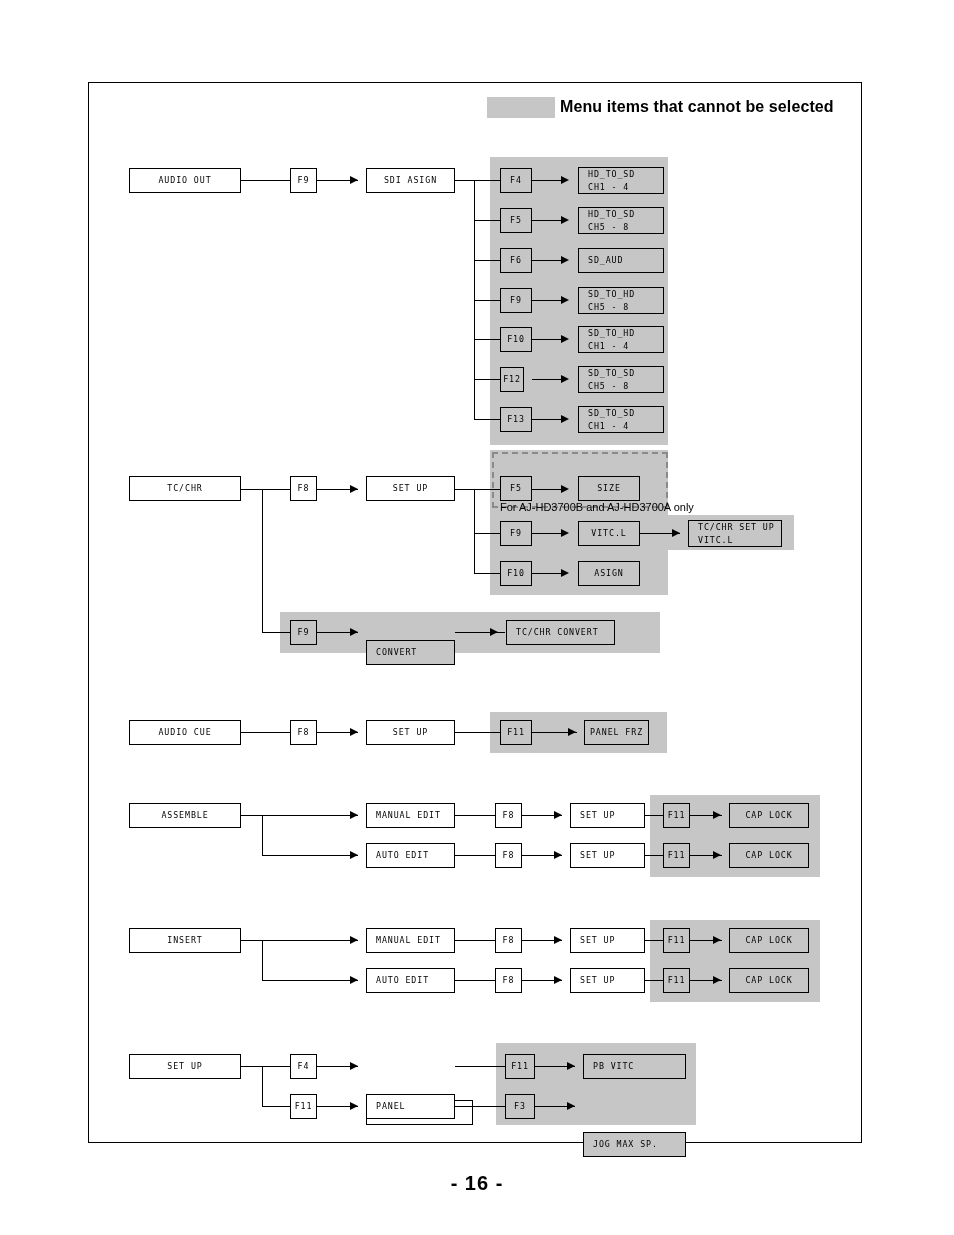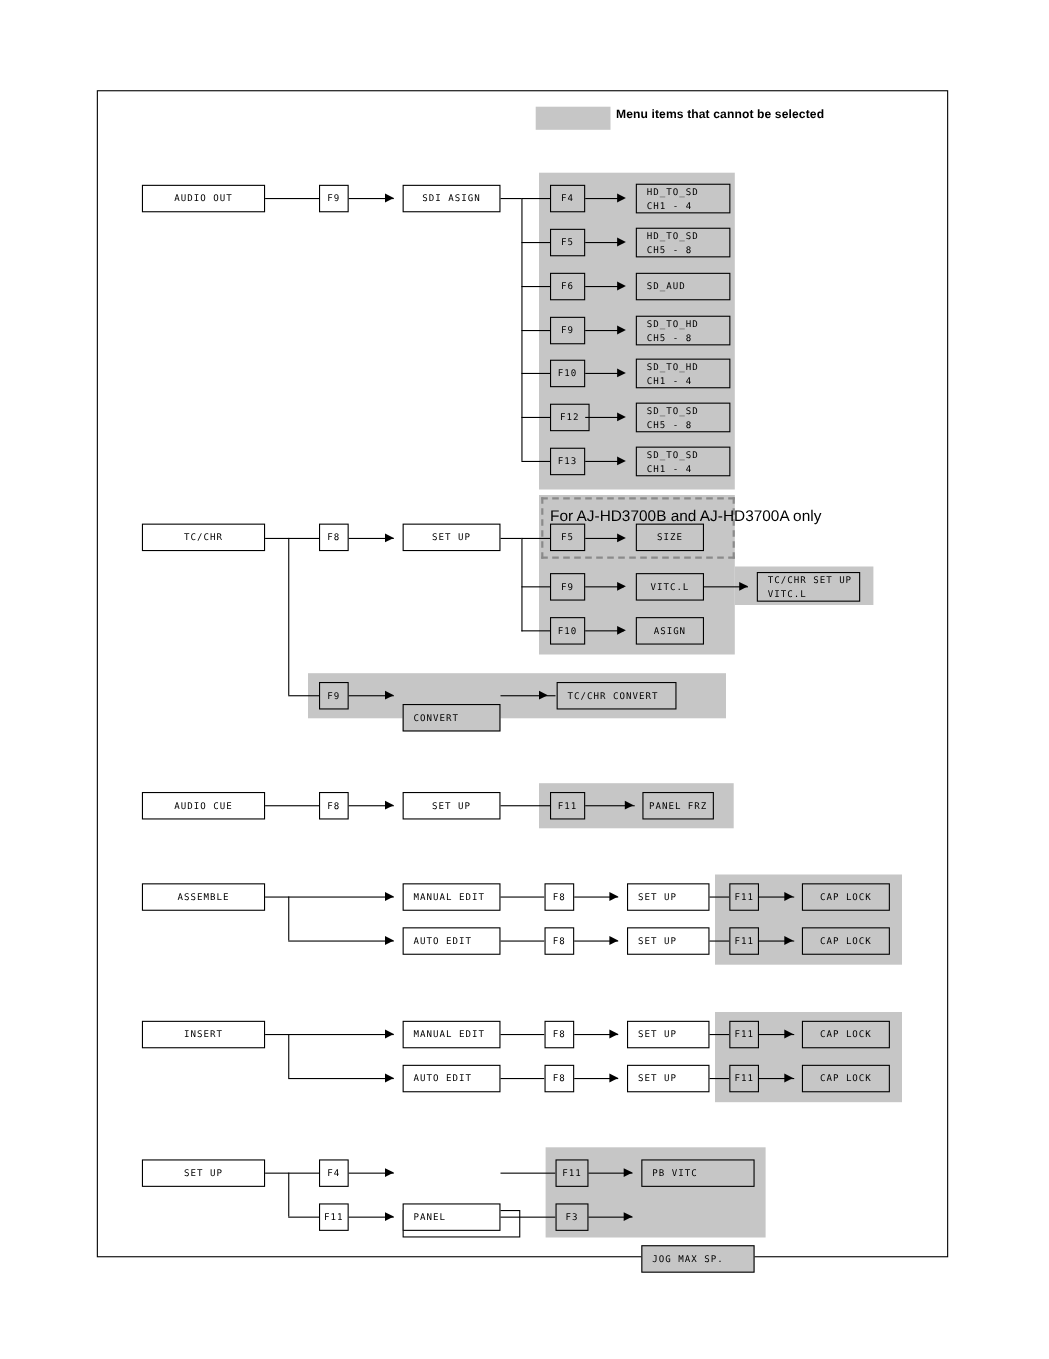--- a/index.html
+++ b/index.html
@@ -21,38 +21,38 @@
   }
 
   
   .legend-swatch{
     position:absolute;left:487px;top:97px;width:68px;height:21px;
     background:#c6c6c6;
   }
   .legend-text{
     position:absolute;left:560px;top:98px;
     font-family:"Liberation Sans", sans-serif;
-    font-size:11px;font-weight:bold;color:#000;
+    font-size:16px;font-weight:bold;color:#000;
     white-space:nowrap;letter-spacing:.1px;
   }
 
   
   .gpanel{position:absolute;background:#c6c6c6;}
 
   
   .dashbox{
     position:absolute;
     border:2px dashed #8a8a8a;
     box-sizing:border-box;
     background:transparent;
   }
   .dashnote{
     position:absolute;
     font-family:"Liberation Sans", sans-serif;
-    font-size:14px;color:#000;white-space:nowrap;
+    font-size:11px;color:#000;white-space:nowrap;margin-top:40px;
   }
 
   
   .box{
     position:absolute;box-sizing:border-box;
     border:1.2px solid #000;background:#fff;
     display:flex;align-items:center;justify-content:center;
     font-family:"DejaVu Sans Mono", monospace;
     font-size:8.3px;color:#000;
     letter-spacing:.9px;
@@ -144,21 +144,21 @@
   <div class="hl" style="left:474px;top:339px;width:26px;"></div>
   <div class="box gray" style="left:500px;top:327px;width:32px;height:25px;">F10</div>
   <div class="hl" style="left:532px;top:339px;width:35px;"></div>
   <div class="arw" style="left:561px;top:335px;"></div>
   <div class="box gray two" style="left:578px;top:326px;width:86px;height:27px;">
     <span>SD_TO_HD</span>
     <span>CH1 - 4</span>
   </div>
 
   <div class="hl" style="left:474px;top:379px;width:26px;"></div>
-  <div class="box gray" style="left:500px;top:367px;width:36px;height:25px;">F12</div>
+  <div class="box gray" style="left:500px;top:367px;width:24px;height:25px;">F12</div>
   <div class="hl" style="left:532px;top:379px;width:35px;"></div>
   <div class="arw" style="left:561px;top:375px;"></div>
   <div class="box gray two" style="left:578px;top:366px;width:86px;height:27px;">
     <span>SD_TO_SD</span>
     <span>CH5 - 8</span>
   </div>
 
   <div class="hl" style="left:474px;top:419px;width:26px;"></div>
   <div class="box gray" style="left:500px;top:407px;width:32px;height:25px;">F13</div>
   <div class="hl" style="left:532px;top:419px;width:35px;"></div>
@@ -320,14 +320,15 @@
   <div class="box" style="left:290px;top:1094px;width:27px;height:25px;">F11</div>
   <div class="hl" style="left:317px;top:1106px;width:41px;"></div>
   <div class="arw" style="left:350px;top:1102px;"></div>
   <div class="box lft" style="left:366px;top:1094px;width:89px;height:25px;">PANEL</div>
   <div class="hl" style="left:455px;top:1106px;width:50px;"></div>
   <div class="box gray" style="left:505px;top:1094px;width:30px;height:25px;">F3</div>
   <div class="hl" style="left:535px;top:1106px;width:40px;"></div>
   <div class="arw" style="left:567px;top:1102px;"></div>
   <div class="box gray lft" style="left:583px;top:1094px;width:103px;height:25px;margin-top:38px;">JOG MAX SP.</div>
 
+  <div class="pagenum">- 16 -</div>
 
 </div>
 
 </body></html>

